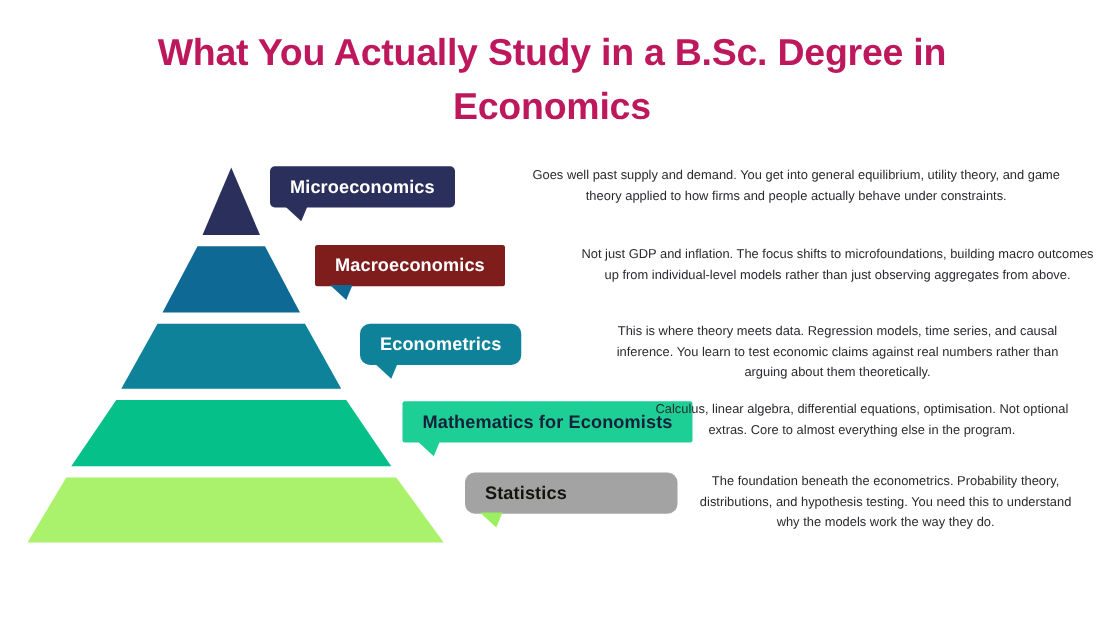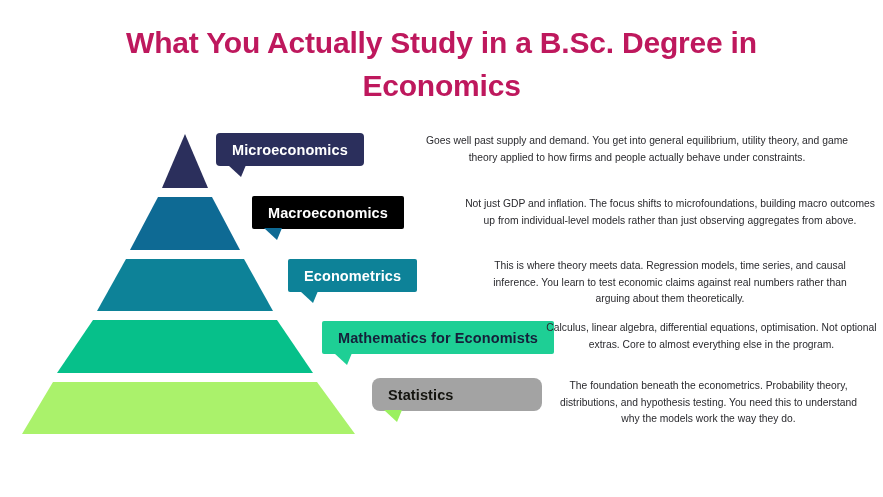--- a/index.html
+++ b/index.html
@@ -84,43 +84,43 @@
     <polygon points="126,259 244,259 273,311 97,311" fill="#0D8298"></polygon>
     <polygon points="93,320 277,320 313,373 57,373" fill="#06C08A"></polygon>
     <polygon points="53,382 317,382 355,434 22,434" fill="#AAF26B"></polygon>
   </svg>
 
   <div class="callout" style="left: 216px; top: 133px; border-radius: 4px; background: rgb(43, 47, 92); color: rgb(43, 47, 92);">
     <span class="tail"></span>
     <span style="color: rgb(255, 255, 255);">Microeconomics</span>
   </div>
 
-  <div class="callout" style="left: 252px; top: 196px; border-radius: 2px; background: #000000; color: rgb(14, 106, 148);">
+  <div class="callout" style="left: 252px; top: 196px; border-radius: 2px; background: #7f1d1d; color: rgb(14, 106, 148);">
     <span class="tail"></span>
     <span style="color: rgb(255, 255, 255);">Macroeconomics</span>
   </div>
 
-  <div class="callout" style="left: 288px; top: 259px; border-radius: 2px; background: rgb(13, 130, 152); color: rgb(13, 130, 152); padding-left: 16px;">
+  <div class="callout" style="left: 288px; top: 259px; border-radius: 8px; background: rgb(13, 130, 152); color: rgb(13, 130, 152); padding-left: 16px;">
     <span class="tail"></span>
     <span style="color: rgb(255, 255, 255);">Econometrics</span>
   </div>
 
   <div class="callout" style="left: 322px; top: 321px; border-radius: 2px; background: rgb(30, 207, 149); color: rgb(30, 207, 149);">
     <span class="tail"></span>
     <span style="color: rgb(21, 32, 58);">Mathematics for Economists</span>
   </div>
 
   <div class="callout" style="left: 372px; top: 378px; border-radius: 8px; min-width: 170px; background: #a3a3a3; color: rgb(154, 240, 95);">
     <span class="tail"></span>
     <span style="color: rgb(20, 20, 15);">Statistics</span>
   </div>
 
   <div class="desc" style="left:411px; top:133px; width:452px;">Goes well past supply and demand. You get into general equilibrium, utility theory, and game theory applied to how firms and people actually behave under constraints.</div>
 
   <div class="desc" style="left:464px; top:196px; width:412px;">Not just GDP and inflation. The focus shifts to microfoundations, building macro outcomes up from individual-level models rather than just observing aggregates from above.</div>
 
   <div class="desc" style="left:486px; top:258px; width:368px;">This is where theory meets data. Regression models, time series, and causal inference. You learn to test economic claims against real numbers rather than arguing about them theoretically.</div>
 
-  <div class="desc" style="left:539px; top:320px; width:345px;">Calculus, linear algebra, differential equations, optimisation. Not optional extras. Core to almost everything else in the program.</div>
+  <div class="desc" style="left:517px; top:320px; width:345px;">Calculus, linear algebra, differential equations, optimisation. Not optional extras. Core to almost everything else in the program.</div>
 
   <div class="desc" style="left:551px; top:378px; width:315px;">The foundation beneath the econometrics. Probability theory, distributions, and hypothesis testing. You need this to understand why the models work the way they do.</div>
 
 </div>
 
 </body></html>

